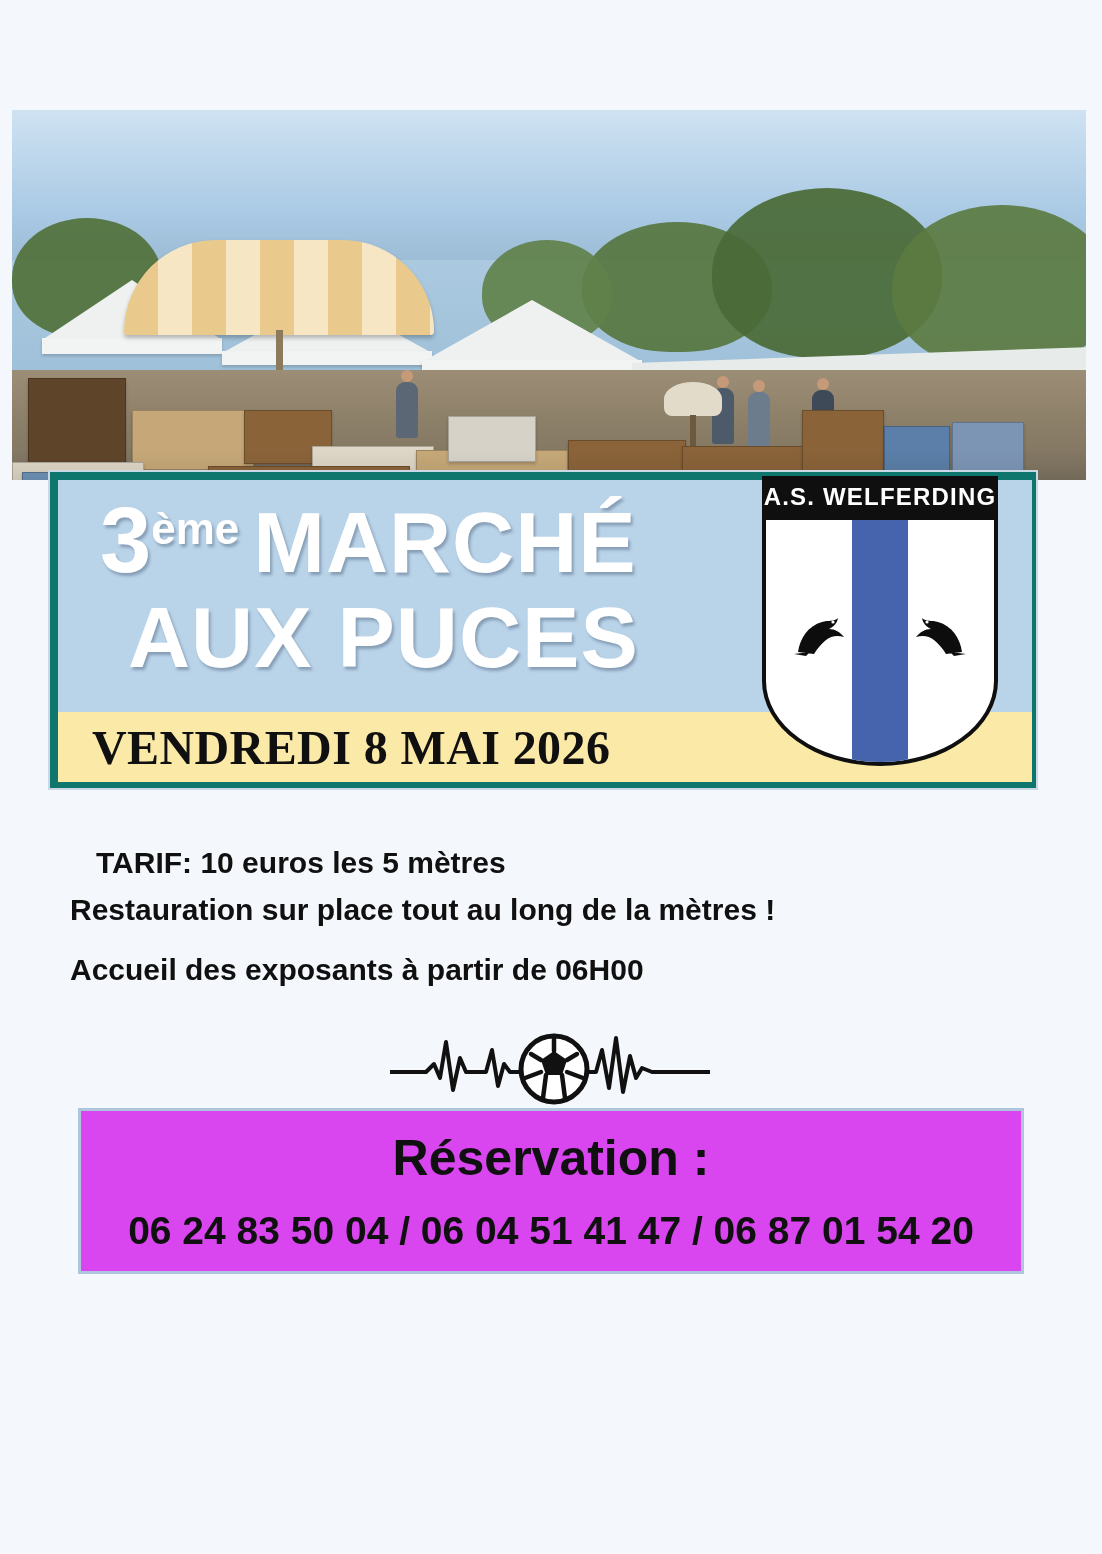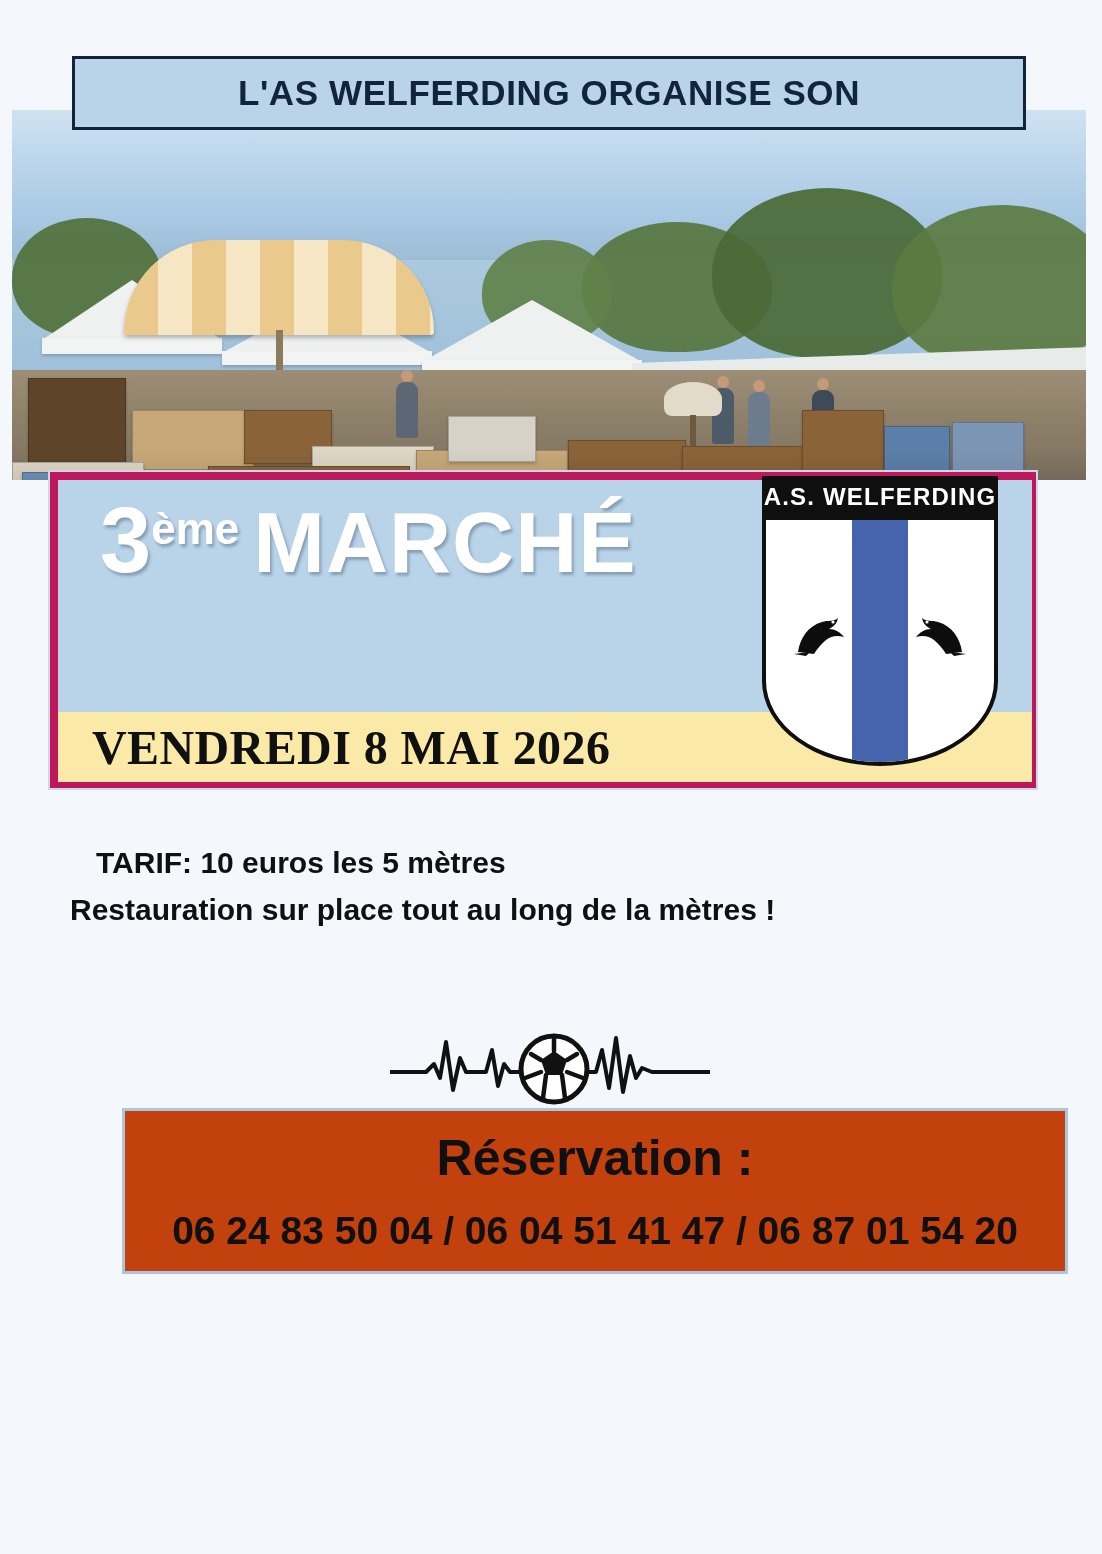--- a/index.html
+++ b/index.html
@@ -145,21 +145,21 @@
     background: linear-gradient(rgba(0,0,0,0), rgba(0,0,0,.08));
   }
 
   
   .title-block {
     position: absolute;
     left: 48px;
     top: 470px;
     width: 990px;
     height: 320px;
-    background: #be185d;
+    background: #0f766e;
     border: 2px solid #cbd9e6;
     box-sizing: border-box;
   }
   .title-blue {
     position: absolute;
     left: 8px; top: 8px;
     width: 974px; height: 232px;
     background: #b9d3e9;
   }
   .title-yellow {
@@ -283,24 +283,23 @@
     height: 90px;
   }
 
   
   .resa-box {
     position: absolute;
     left: 78px;
     top: 1108px;
     width: 946px;
     height: 166px;
-    background: #c2410c;
+    background: #d946ef;
     border: 3px solid #aec6dd;
     box-sizing: border-box;
-    margin-left: 44px;
   }
   .resa-title {
     position: absolute;
     top: 18px;
     width: 100%;
     text-align: center;
     font-size: 50px;
     font-weight: bold;
     color: #101010;
   }
@@ -313,23 +312,20 @@
     font-weight: bold;
     color: #101010;
     white-space: nowrap;
   }
 </style>
 </head>
 <body>
 
 <div class="poster">
 
-  <div class="header-band">
-    <span class="hdr-text">L'AS WELFERDING ORGANISE SON</span>
-  </div>
 
   <div class="photo">
     <div class="sky"></div>
     <div class="tree t1"></div>
     <div class="tree t2"></div>
     <div class="tree t3"></div>
     <div class="tree t4"></div>
     <div class="tree t5"></div>
 
     <div class="tent-roof" style="left:30px; top:170px; width:180px; height:60px;"></div>
@@ -377,20 +373,21 @@
   </div>
 
   <div class="title-block">
     <div class="title-blue"></div>
     <div class="title-yellow"></div>
 
     <div class="title-line1">
       <span class="big-3">3</span><span class="sup-eme">ème</span><span class="marche" style="margin-left:14px;">MARCHÉ</span>
     </div>
 
+    <div class="title-line2">AUX PUCES</div>
 
     <div class="date-line">VENDREDI 8 MAI 2026</div>
 
     <div class="crest">
       <div class="crest-name">A.S. WELFERDING</div>
       <div class="crest-shield">
         <div class="crest-stripe"></div>
         <svg class="bird left" viewBox="0 0 62 46">
           <path d="M8 40 C10 26 18 14 32 10 C38 8 44 10 48 6 C47 12 43 15 39 17 C45 17 50 20 54 25 C47 23 41 24 36 28 C31 32 27 37 24 42 Z M4 42 L20 40 L16 44 Z" fill="#0d0d0d"></path>
           <circle cx="43" cy="10" r="1.6" fill="#ffffff"></circle>
@@ -398,20 +395,21 @@
         <svg class="bird right" viewBox="0 0 62 46">
           <path d="M54 40 C52 26 44 14 30 10 C24 8 18 10 14 6 C15 12 19 15 23 17 C17 17 12 20 8 25 C15 23 21 24 26 28 C31 32 35 37 38 42 Z M58 42 L42 40 L46 44 Z" fill="#0d0d0d"></path>
           <circle cx="19" cy="10" r="1.6" fill="#ffffff"></circle>
         </svg>
       </div>
     </div>
   </div>
 
   <div class="info info-tarif">TARIF: 10 euros les 5 mètres</div>
   <div class="info info-resto">Restauration sur place tout au long de la mètres !</div>
+  <div class="info info-accueil">Accueil des exposants à partir de 06H00</div>
 
   <svg class="pulse" viewBox="0 0 320 90">
     <path d="M0 52 L36 52 L44 44 L50 58 L56 22 L63 70 L70 38 L76 52 L96 52 L102 30 L108 66 L114 44 L120 52 L132 52" fill="none" stroke="#111111" stroke-width="4" stroke-linejoin="round" stroke-linecap="round"></path>
     <path d="M196 52 L206 52 L212 30 L219 68 L226 18 L233 72 L240 36 L246 58 L252 48 L262 52 L320 52" fill="none" stroke="#111111" stroke-width="4" stroke-linejoin="round" stroke-linecap="round"></path>
     <circle cx="164" cy="49" r="33" fill="#ffffff" stroke="#111111" stroke-width="5"></circle>
     <polygon points="164,31 177,40 172,55 156,55 151,40" fill="#111111"></polygon>
     <path d="M164 16 L164 31 M141 34 L151 40 M187 34 L177 40 M153 78 L156 55 M175 78 L172 55 M135 58 L151 52 M193 58 L177 52" fill="none" stroke="#111111" stroke-width="4.5" stroke-linecap="round"></path>
   </svg>
 
   <div class="resa-box">

